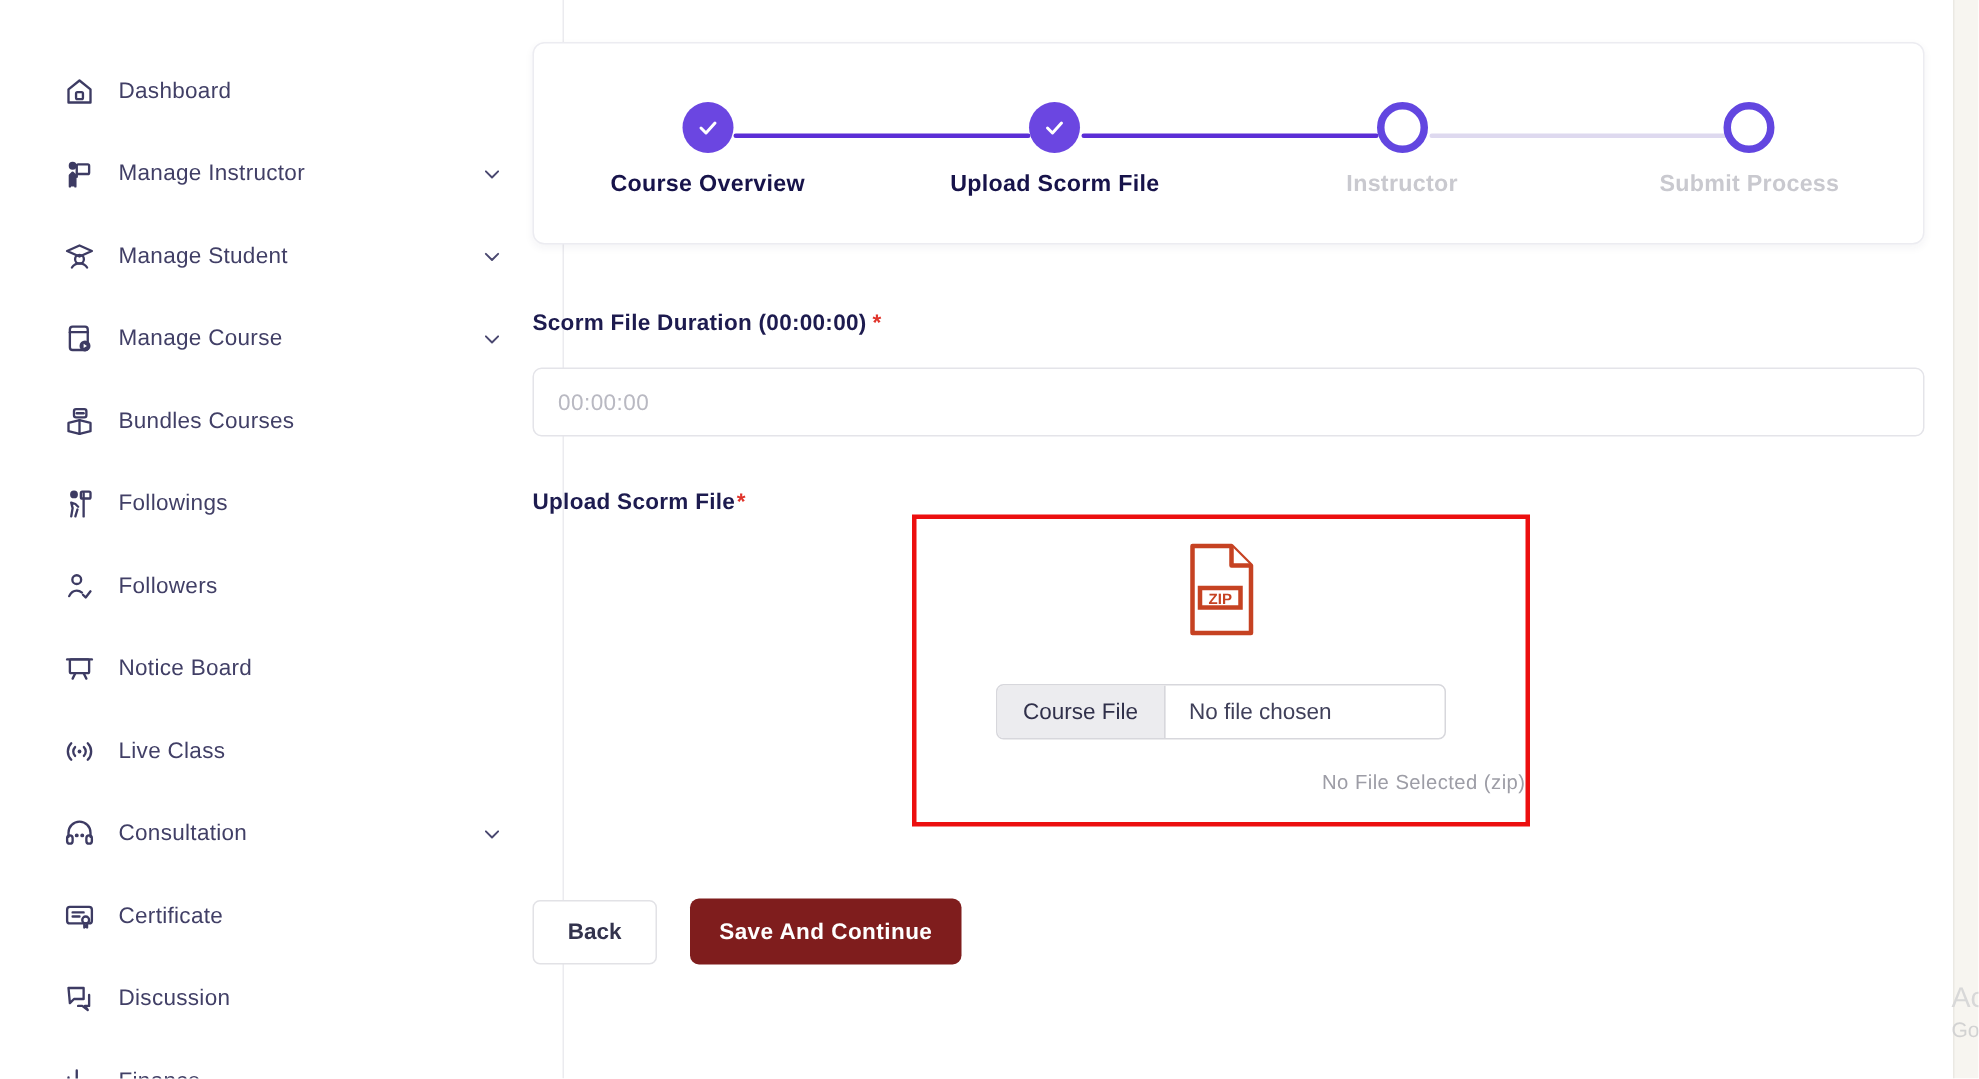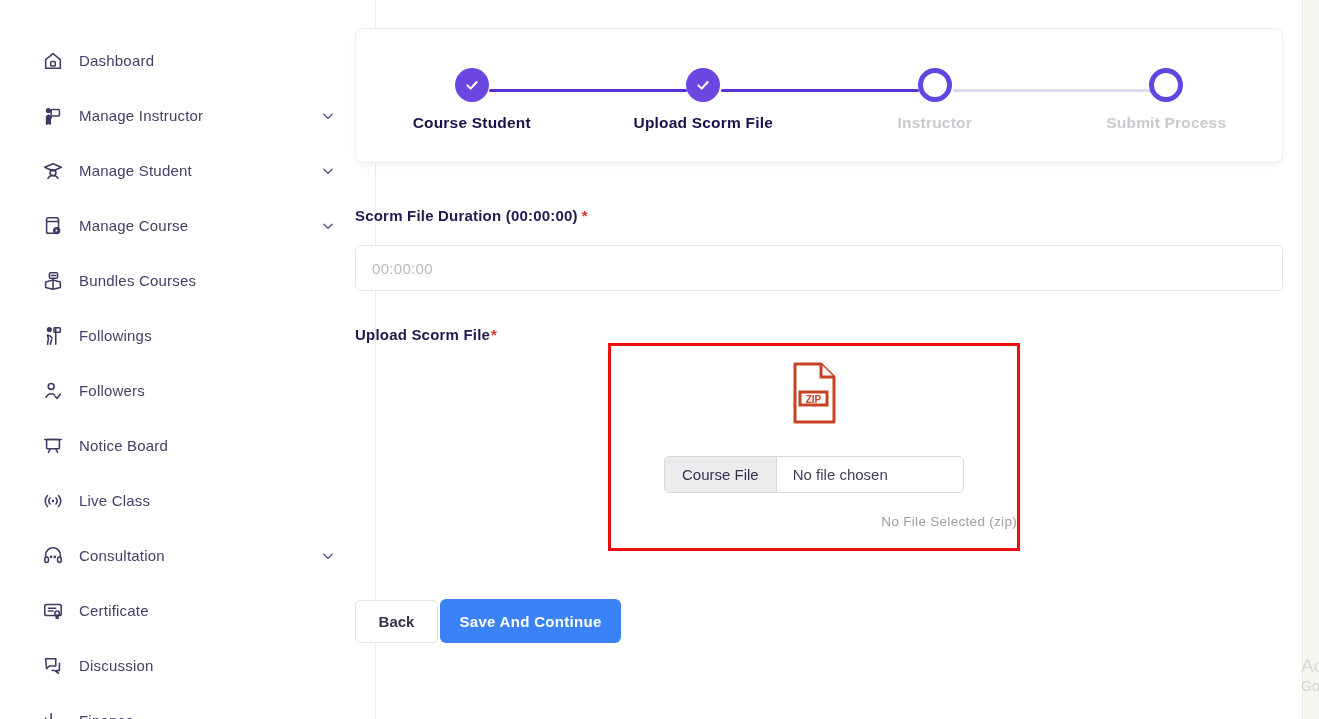--- a/index.html
+++ b/index.html
@@ -62,21 +62,21 @@
     color:#30304a; white-space:nowrap; }
   .file-status { display:flex; align-items:center; padding:0 16px; font-size:15px;
     color:#40405a; }
   .no-file-note { position:absolute; left:0; right:0; top:168px; text-align:right;
     font-size:13.5px; color:#9d9da6; letter-spacing:.3px; }
 
   .btn-row { position:absolute; left:30px; top:599px; display:flex; align-items:flex-start; }
   .btn-back { width:83px; height:43px; margin-top:1px; background:#fff;
     border:1px solid #e2e2e6; border-radius:5px; font-size:15px; font-weight:600;
     color:#33334d; cursor:pointer; font-family:"Liberation Sans", sans-serif; }
-  .btn-save { width:181px; height:44px; margin-left:2px; background:#3b82f6;
+  .btn-save { width:181px; height:44px; margin-left:22px; background:#7f1d1d;
     border:none; border-radius:6px; font-size:15px; font-weight:bold; color:#fff;
     cursor:pointer; font-family:"Liberation Sans", sans-serif; letter-spacing:.3px; }
 
   
   .scroll-strip { position:absolute; right:0; top:0; width:17px; height:719px;
     background:#f7f5f0; border-left:1px solid #ebe9e3; }
   .watermark { position:absolute; left:1301px; top:655px; color:#d8d8d8;
     line-height:1.2; z-index:3; }
   .watermark .w1 { font-size:19px; }
   .watermark .w2 { font-size:14px; color:#d2d2d2; }
@@ -264,21 +264,21 @@
         <div class="connector c1"></div>
         <div class="connector c2"></div>
         <div class="connector c3"></div>
 
         <div class="step completed">
           <div class="circle">
             <svg width="16" height="16" viewBox="0 0 24 24" fill="none" stroke="#fff" stroke-width="3" stroke-linecap="round" stroke-linejoin="round">
                 <polyline points="5 12.5 10 17.5 19 7.5"></polyline>
               </svg>
           </div>
-          <div class="slabel">Course Student</div>
+          <div class="slabel">Course Overview</div>
         </div>
 
         <div class="step completed">
           <div class="circle">
             <svg width="16" height="16" viewBox="0 0 24 24" fill="none" stroke="#fff" stroke-width="3" stroke-linecap="round" stroke-linejoin="round">
                 <polyline points="5 12.5 10 17.5 19 7.5"></polyline>
               </svg>
           </div>
           <div class="slabel">Upload Scorm File</div>
         </div>

